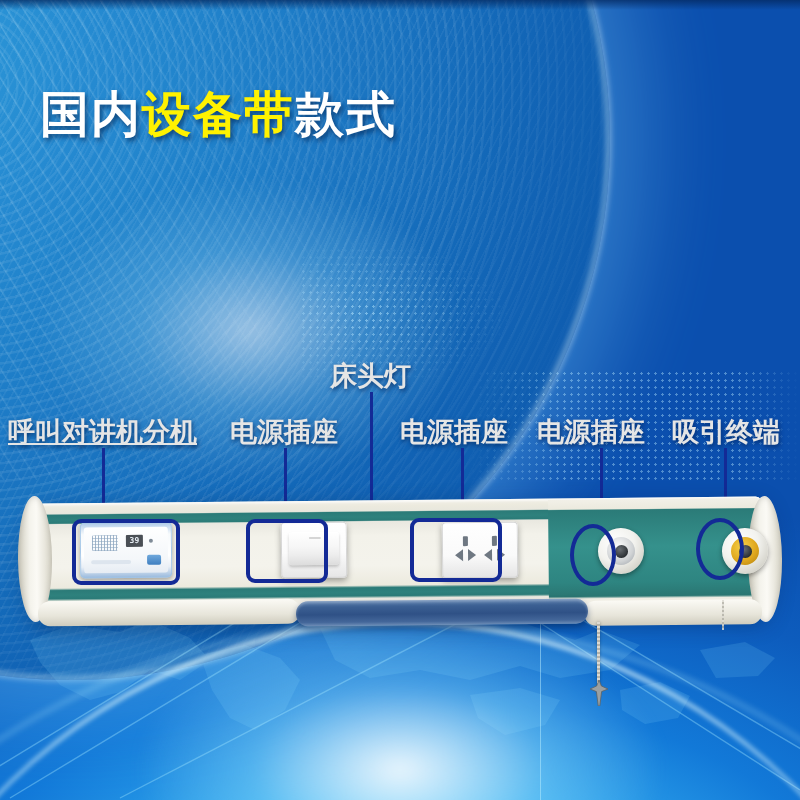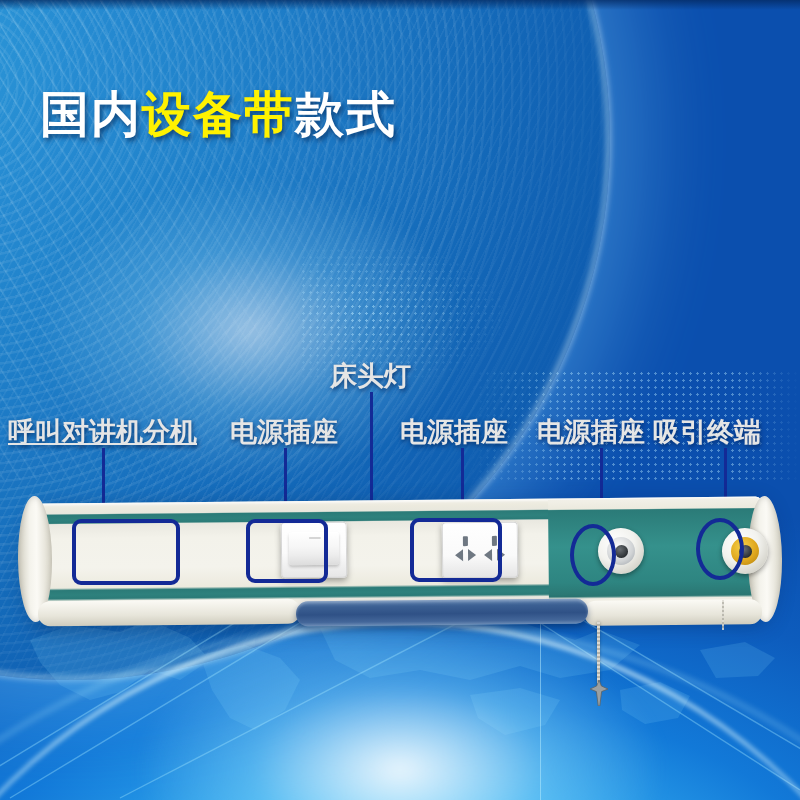--- a/index.html
+++ b/index.html
@@ -387,39 +387,48 @@
 
   <div class="headline">
     <div class="line1"><span>国内</span><span class="hl">设备带</span><span>款式</span></div>
   </div>
 
   <div class="callout" style="left:8px;  top:414px;text-decoration:underline;">呼叫对讲机分机</div>
   <div class="callout" style="left:230px; top:414px;">电源插座</div>
   <div class="callout" style="left:330px; top:358px;">床头灯</div>
   <div class="callout" style="left:400px; top:414px;">电源插座</div>
   <div class="callout" style="left:537px; top:414px;">电源插座</div>
-  <div class="callout" style="left:653px; top:414px;">吸引终端</div>
+  <div class="callout" style="left:672px; top:414px;">吸引终端</div>
 
   <div class="leader" style="left:102px; top:448px;  height:82px;"></div>
   <div class="leader" style="left:284px; top:448px;  height:80px;"></div>
   <div class="leader" style="left:370px; top:392px;  height:215px;"></div>
   <div class="leader" style="left:461px; top:448px;  height:78px;"></div>
   <div class="leader" style="left:600px; top:448px;  height:79px;"></div>
   <div class="leader" style="left:724px; top:448px;  height:75px;"></div>
 
   <div id="panel">
     <div class="panel-body"></div>
     <div class="panel-teal"></div>
     <div class="endcap left"></div>
     <div class="endcap right"></div>
 
     <div class="rail-white-l"></div>
     <div class="rail-white-r"></div>
     <div class="rail"></div>
 
+    <div class="device intercom">
+      <div class="ic-face">
+        <div class="ic-speaker"></div>
+        <div class="ic-display">39</div>
+        <div class="ic-led"></div>
+        <div class="ic-strip"></div>
+        <div class="ic-btn"></div>
+      </div>
+    </div>
 
     <div class="device switch">
       <div class="sw-rocker">
         <div class="sw-mark"></div>
       </div>
     </div>
 
     <div class="device socket">
       <div class="outlet l">
         <div class="o-top"></div>

